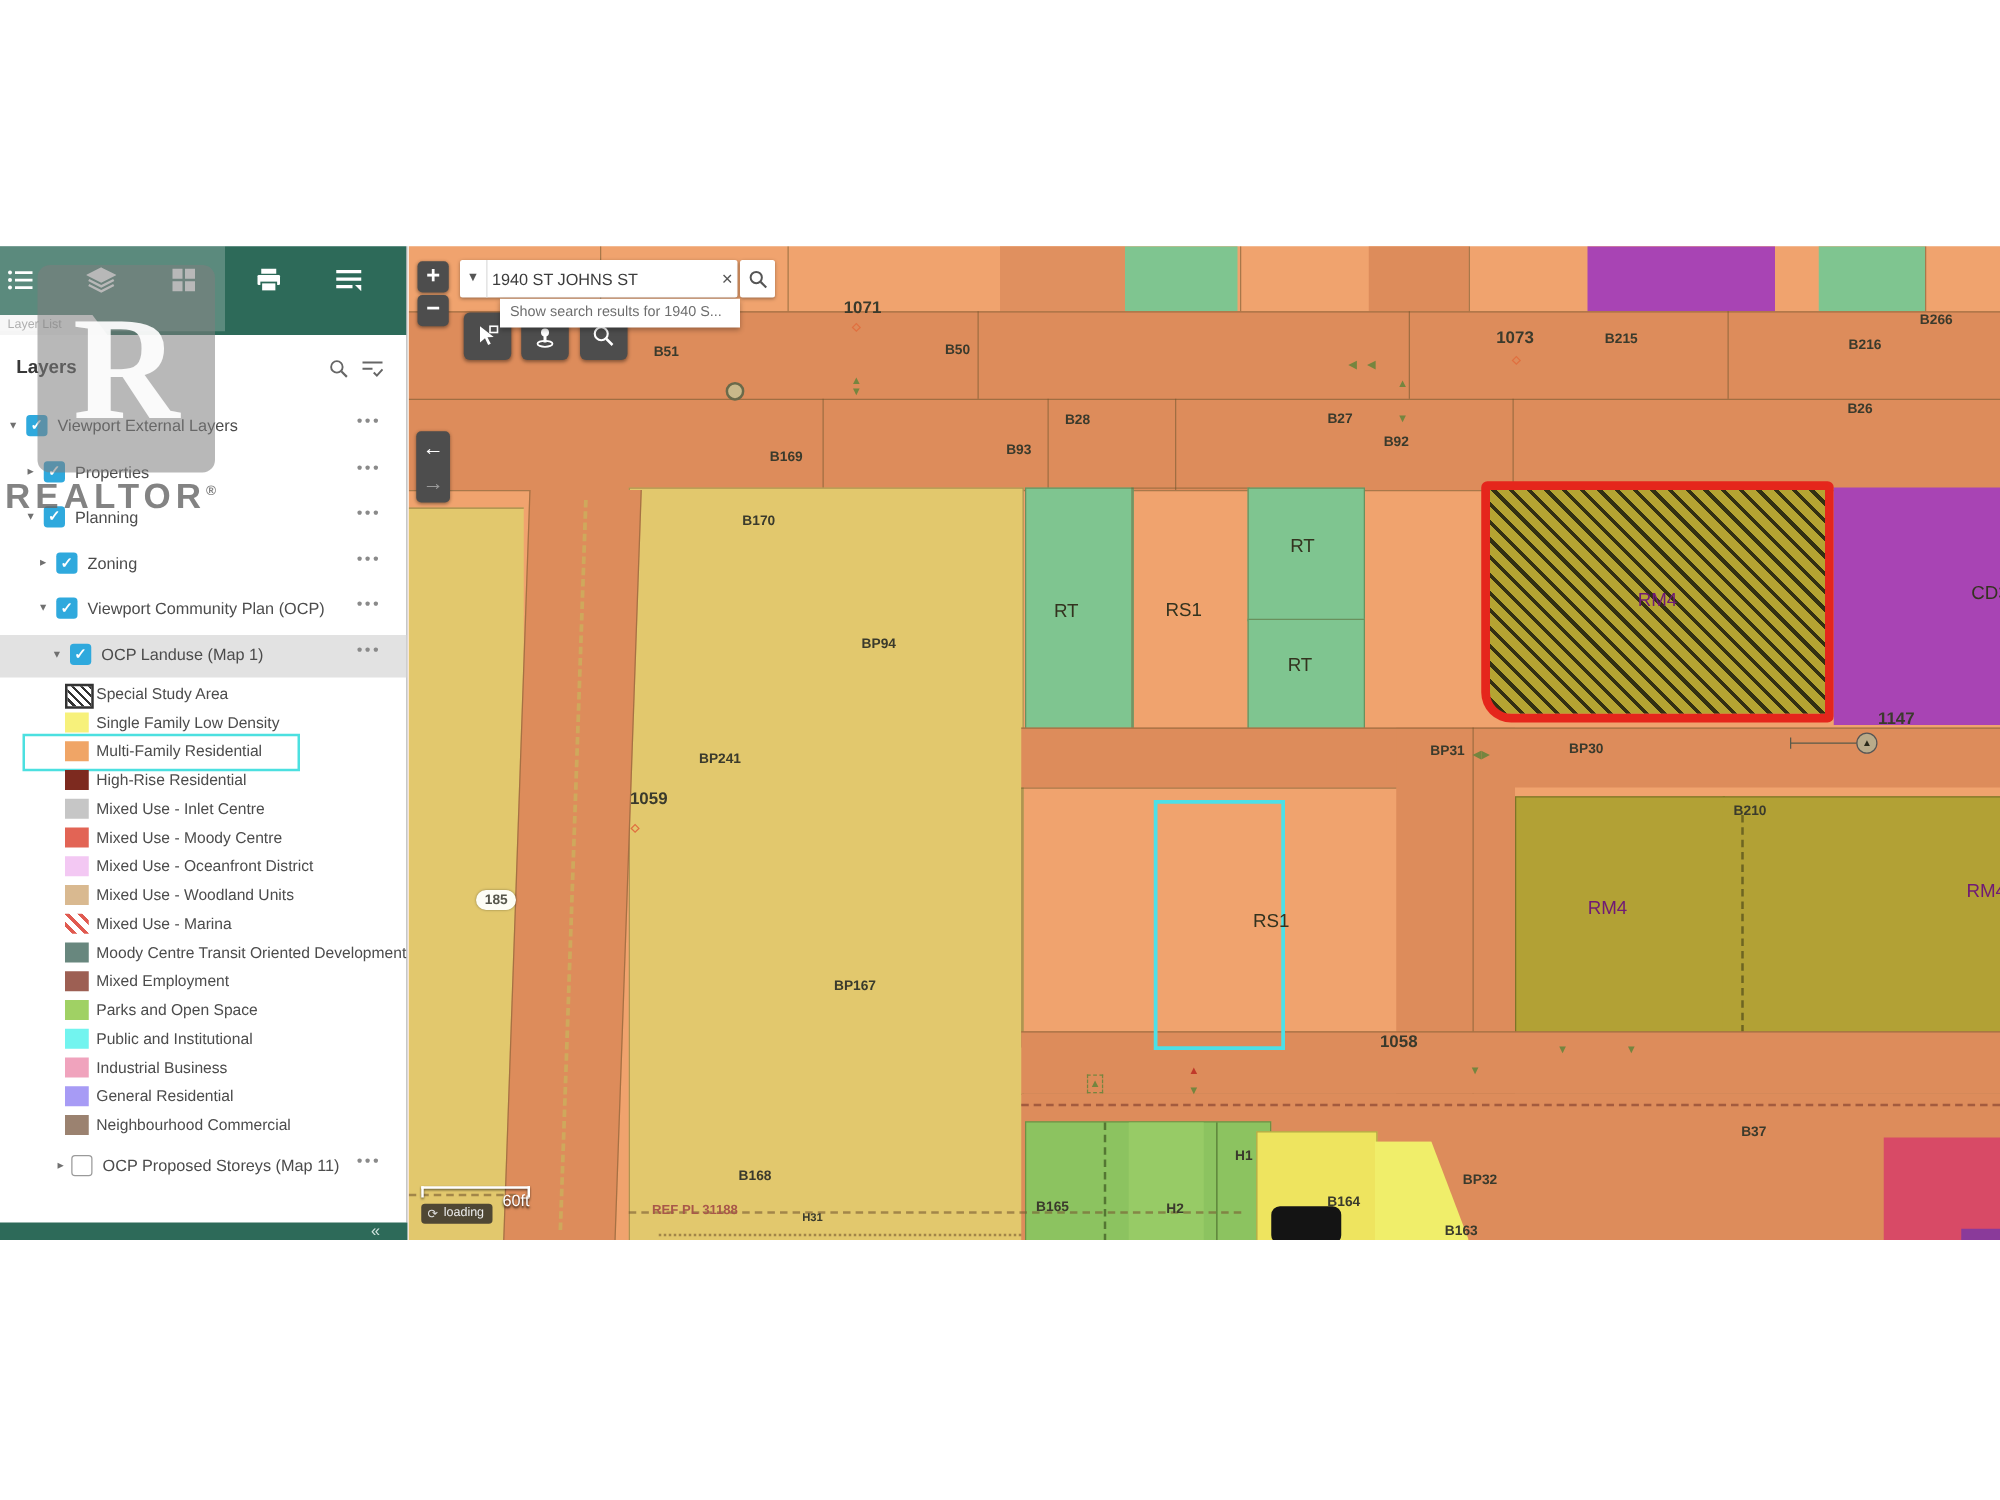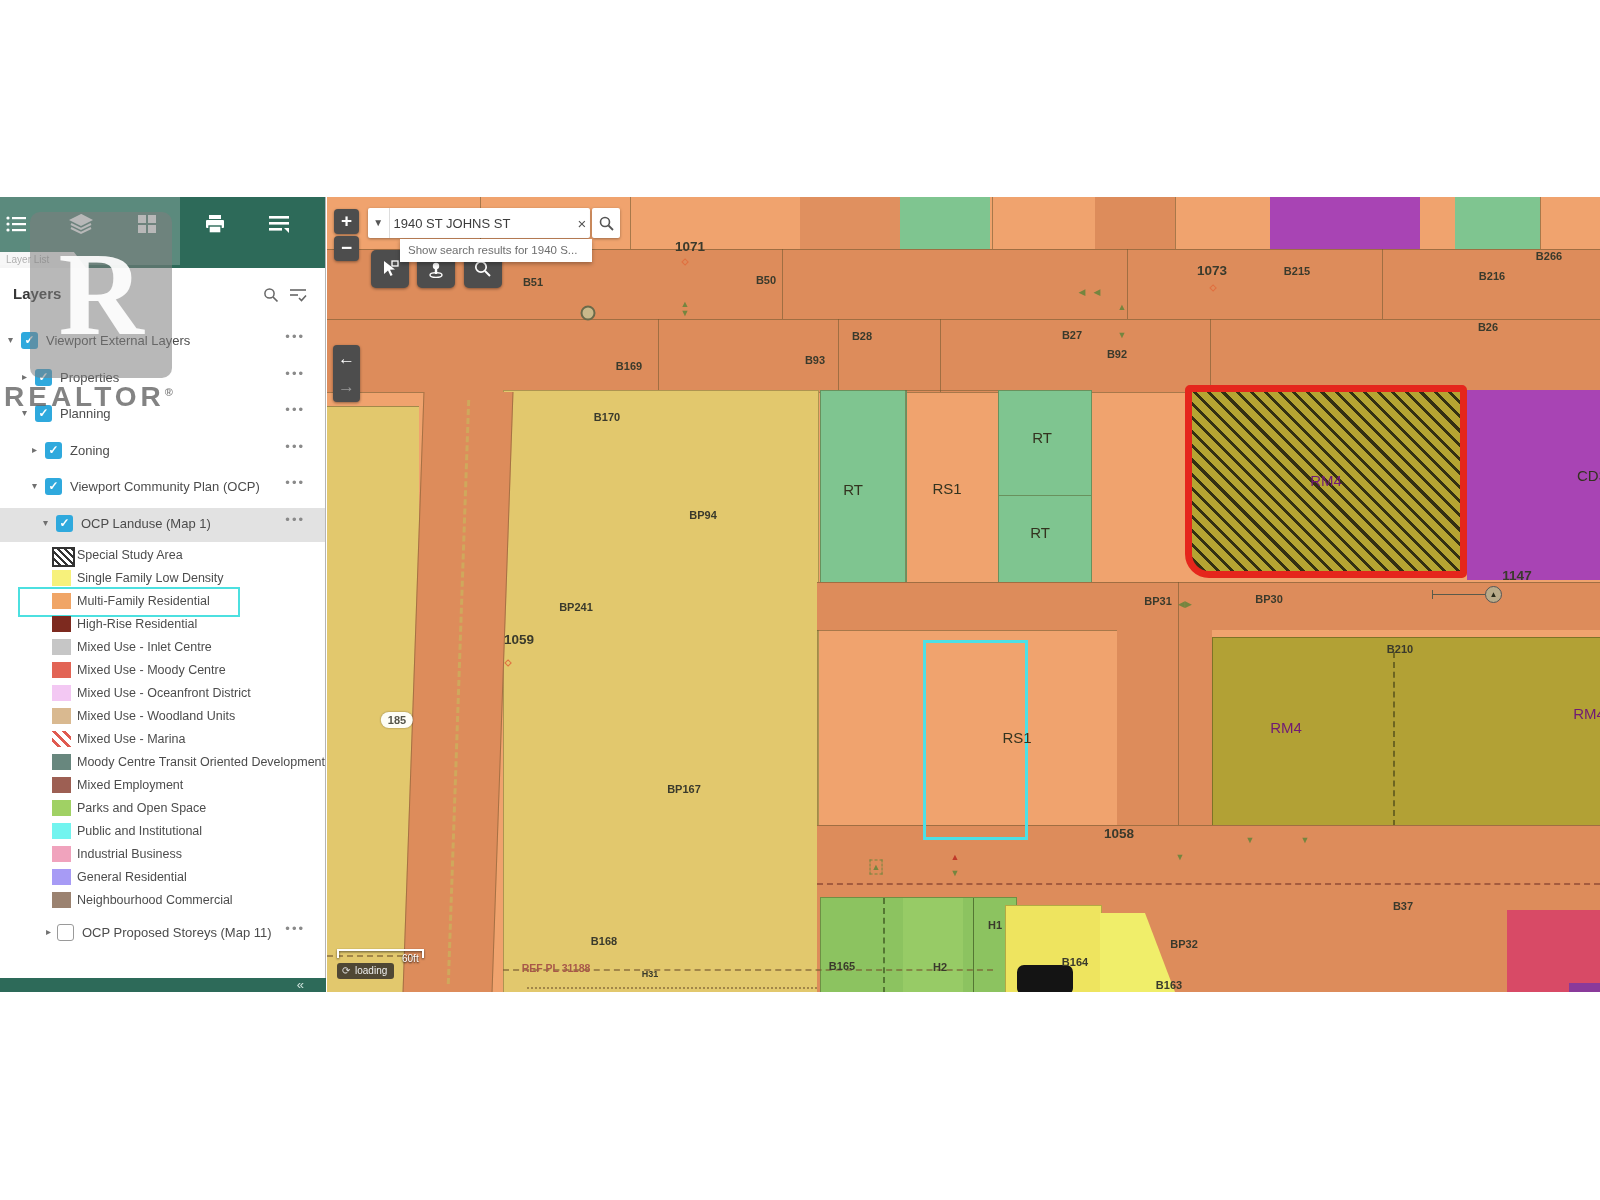--- a/index.html
+++ b/index.html
@@ -20,21 +20,21 @@
   .maplabel.sm{font-size:9px;}
   .mk{position:absolute;transform:translate(-50%,-50%);font-size:9px;color:#75853f;line-height:1;}
   .mk.red{color:#c03a2a;}
   .mk.dia{color:transparent;-webkit-text-stroke:1px #e07040;font-size:8px;}
   .roadbadge{position:absolute;transform:translate(-50%,-50%);background:#fdfdf5;border-radius:9px;
              padding:2px 7px;font-size:11px;font-weight:700;color:#55554a;box-shadow:0 0 2px rgba(0,0,0,.4);}
   .annotation{position:absolute;left:296px;top:583px;width:226px;height:27px;border:3px solid #2636c8;
               z-index:60;text-align:center;font-size:10.5px;line-height:13px;color:#e8503a;font-weight:700;padding-top:2px;}
   .scalebar{position:absolute;left:10px;top:752px;width:83px;height:7px;border-top:2px solid #fff;
             border-left:2px solid #fff;border-right:2px solid #fff;filter:drop-shadow(0 1px 1px rgba(0,0,0,.6));}
-  .scaletext{position:absolute;left:75px;top:756px;font-size:10px;color:#fff;text-shadow:0 1px 2px #000;text-align:right;}
+  .scaletext{position:absolute;left:75px;top:756px;font-size:13px;color:#fff;text-shadow:0 1px 2px #000;text-align:right;}
   .loadingchip{position:absolute;left:10px;top:766px;background:rgba(58,52,44,.88);color:#eee;
                font-size:10px;border-radius:3px;padding:2px 7px 3px 18px;}
   .loadingchip:before{content:"⟳";position:absolute;left:5px;top:2px;font-size:10px;color:#ddd;}
   .blackshape{position:absolute;left:690px;top:768px;width:56px;height:30px;background:#141414;border-radius:7px;}
   
   .rm4hatch{position:absolute;left:858px;top:188px;width:268px;height:179px;
             background:repeating-linear-gradient(45deg,#b5a432 0 7px,#333012 7px 10px);
             border:7px solid #e5261c;border-radius:5px 5px 5px 24px;}
   .cyanparcel{position:absolute;left:596px;top:443px;width:99px;height:194px;border:3px solid #4ce0e6;}
   

